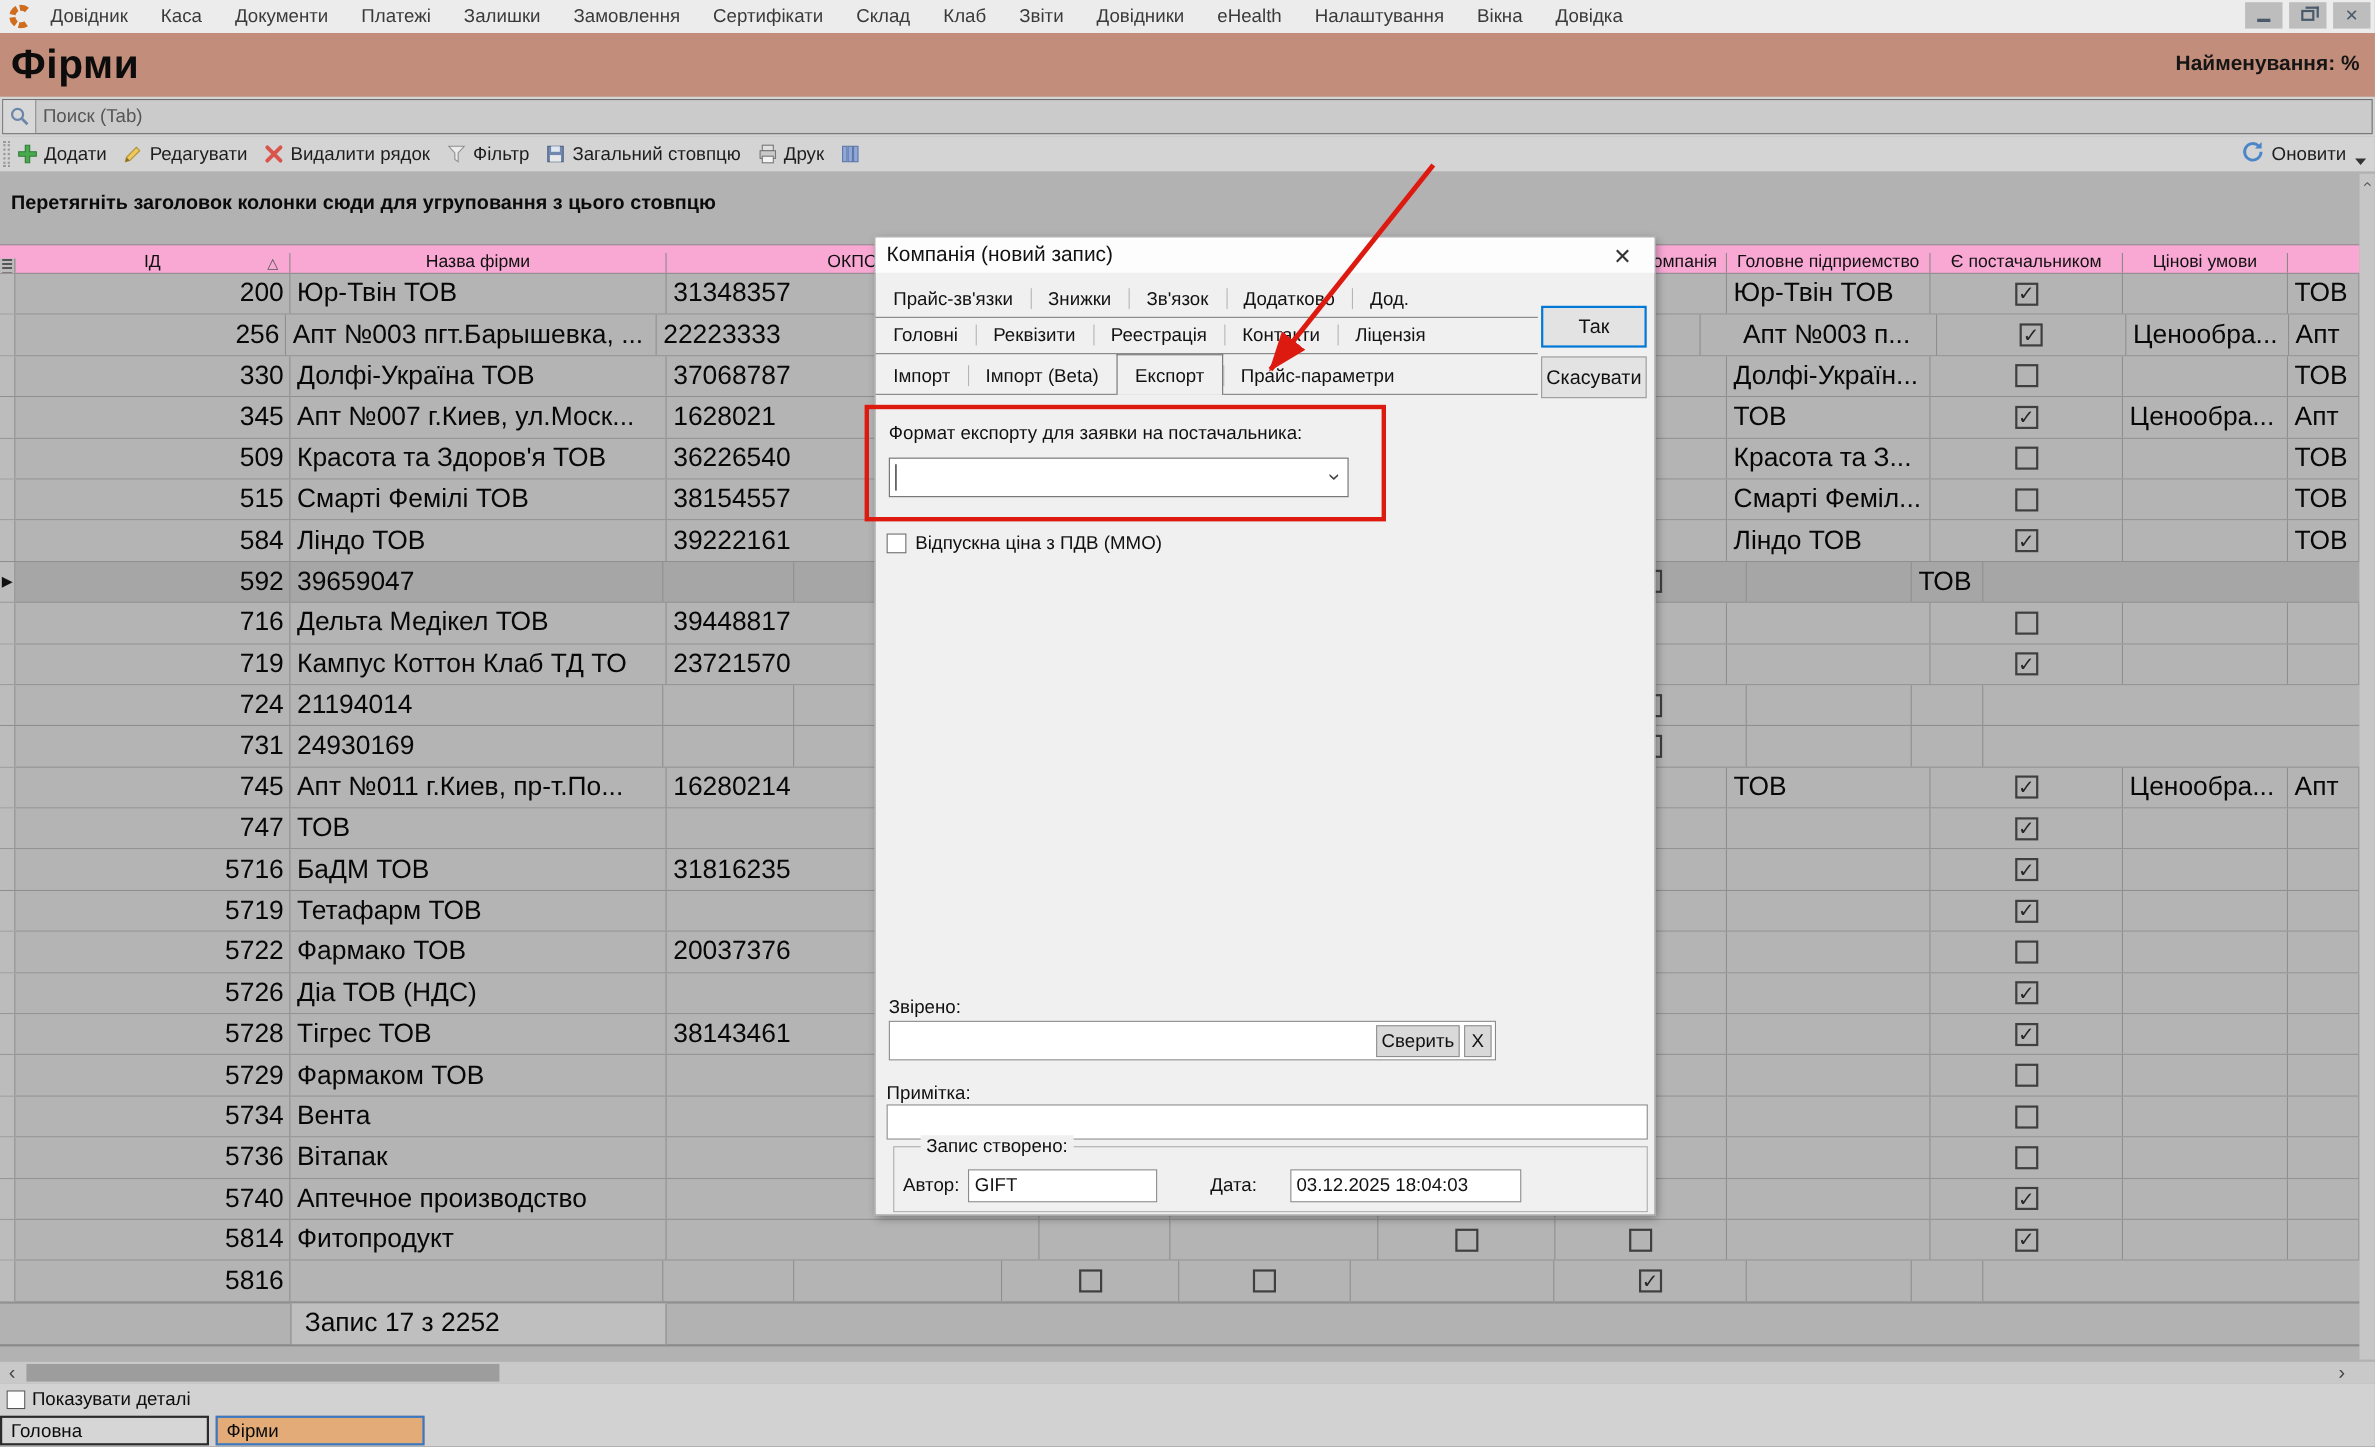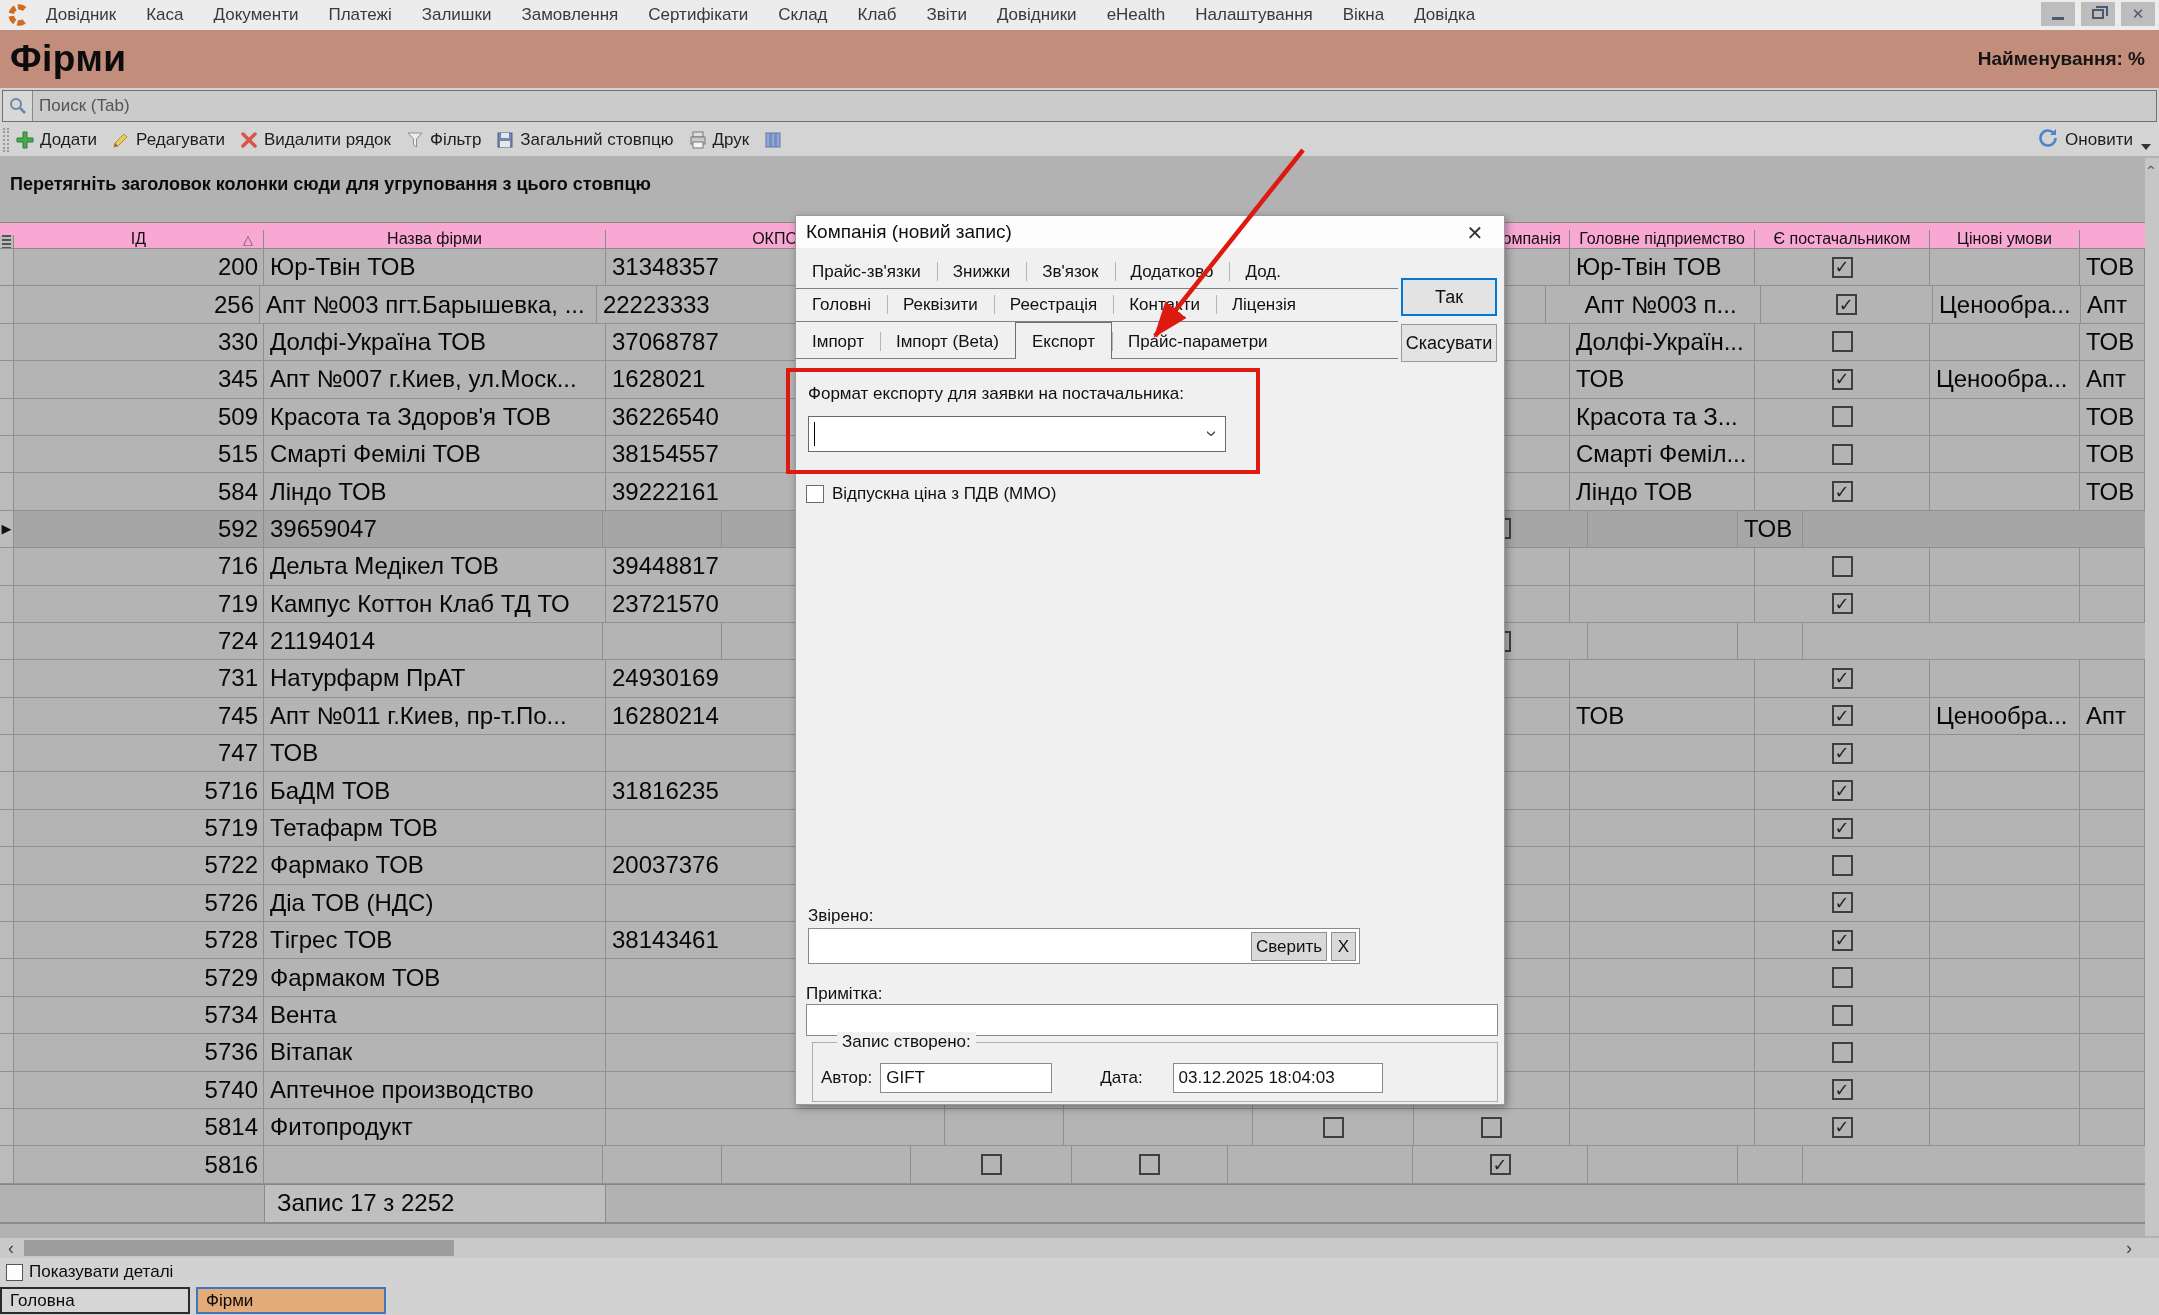--- a/index.html
+++ b/index.html
@@ -470,21 +470,20 @@
             <div class="cell align-left" style="width: 185px;"></div>
             <div class="cell align-center" style="width: 175px;">
               <span class="cb">✓</span>
             </div>
             <div class="cell align-left" style="width: 150px;"></div>
             <div class="cell align-left" style="width: 65px;"></div>
           </div>
           <div class="grid-row">
             <div class="cell indicator"></div>
             <div class="cell align-right" style="width: 250px;">731</div>
-            <div class="cell align-left" style="width: 342px;">Натурфарм ПрАТ</div>
             <div class="cell align-left" style="width: 339px;">24930169</div>
             <div class="cell align-left" style="width: 119px;"></div>
             <div class="cell align-left" style="width: 189px;"></div>
             <div class="cell align-center" style="width: 161px;"></div>
             <div class="cell align-center" style="width: 156px;"></div>
             <div class="cell align-left" style="width: 185px;"></div>
             <div class="cell align-center" style="width: 175px;">
               <span class="cb">✓</span>
             </div>
             <div class="cell align-left" style="width: 150px;"></div>

